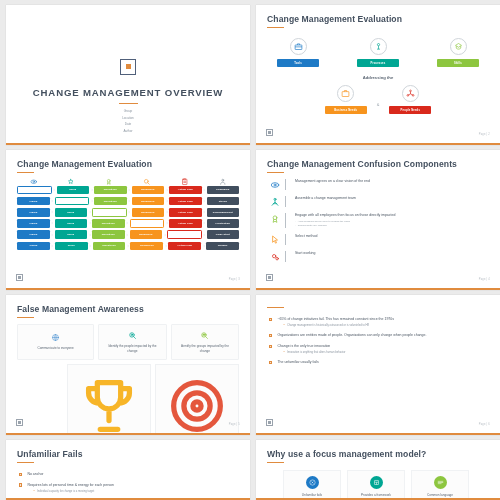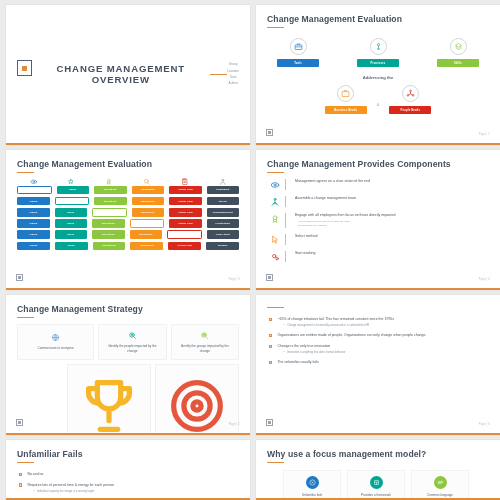--- a/index.html
+++ b/index.html
@@ -26,21 +26,21 @@
 
   
   .footer-logo {
     position:absolute; left:10px; bottom:7px; width:7px; height:7px;
     border:1px solid #9aa3ad; display:flex; align-items:center; justify-content:center;
   }
   .footer-logo i { display:block; width:2.4px; height:2.4px; background:#9aa3ad; }
   .pagenum { position:absolute; right:10px; bottom:7px; font-size:2.6px; color:#b4bbc2; letter-spacing:.2px; }
 
   
-  .s1 { display:flex; flex-direction:row; align-items:center; justify-content:space-between; height:100%; }
+  .s1 { display:flex; flex-direction:column; align-items:center; justify-content:flex-end; height:100%; }
   .s1-logo { width:16px; height:16px; border:1.4px solid #50607a; display:flex; align-items:center; justify-content:center; margin-bottom:12px; }
   .s1-logo span { width:7px; height:7px; background:#e08b3e; display:block; border:1.2px solid #fff; }
   .s1-h { font-size:9.6px; font-weight:bold; color:#44505f; letter-spacing:.85px; text-align:center; }
   .s1-rule { width:19px; height:1.4px; background:#e08b3e; margin:5px auto 4px; }
   .s1-sub { font-size:3.1px; color:#8d97a2; line-height:2.1; text-align:center; }
 
   
   .ring-row { display:flex; justify-content:center; gap:38px; margin-top:10px; }
   .ringwrap { display:flex; flex-direction:column; align-items:center; }
   .ring { width:17px; height:17px; border-radius:50%; border:1px solid #cfd5da; display:flex; align-items:center; justify-content:center; background:#fff; }
@@ -440,21 +440,21 @@
       <div class="footer-logo">
           <i></i>
         </div>
       <div class="pagenum">Page | 3</div>
     </div>
   </div>
 
   <div class="cell">
     <div class="slide">
       <div class="s-pad">
-        <div class="h-title">Change Management Provides Components</div>
+        <div class="h-title">Change Management Confusion Components</div>
         <div class="h-rule"></div>
         <div id="strat-list">
             <div class="strat-item">
               <div class="strat-ico">
                 <svg viewBox="0 0 24 24">
                   <ellipse cx="12" cy="12" rx="9" ry="5.5" fill="none" stroke="#1e7ac6" stroke-width="1.8" stroke-linecap="round" stroke-linejoin="round"></ellipse>
                   <circle cx="12" cy="12" r="2.4" fill="none" stroke="#1e7ac6" stroke-width="1.8" stroke-linecap="round" stroke-linejoin="round"></circle>
                 </svg>
               </div>
               <div class="strat-bar"></div>
@@ -524,21 +524,21 @@
       <div class="footer-logo">
           <i></i>
         </div>
       <div class="pagenum">Page | 4</div>
     </div>
   </div>
 
   <div class="cell">
     <div class="slide">
       <div class="s-pad">
-        <div class="h-title">Change Management Strategy</div>
+        <div class="h-title">False Management Awareness</div>
         <div class="h-rule"></div>
         <div class="aw-row" id="aw-row1">
             <div class="aw-card" style="flex:1.15">
               <svg viewBox="0 0 24 24">
                 <circle cx="12" cy="12" r="8" fill="none" stroke="#5b9bd5" stroke-width="1.8" stroke-linecap="round" stroke-linejoin="round"></circle>
                 <path d="M4 12h16M12 4c3 3.5 3 12 0 16M12 4c-3 3.5-3 12 0 16" fill="none" stroke="#5b9bd5" stroke-width="1.8" stroke-linecap="round" stroke-linejoin="round"></path>
               </svg>
               <div class="aw-lbl">Communicate to everyone</div>
             </div>
             <div class="aw-card" style="flex:1">

